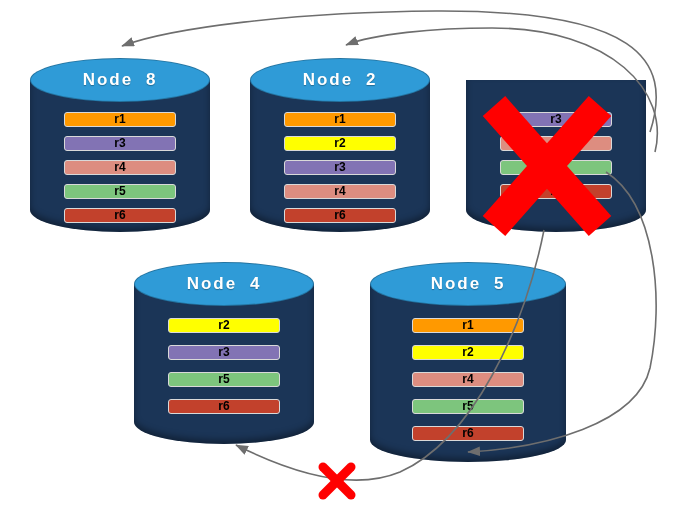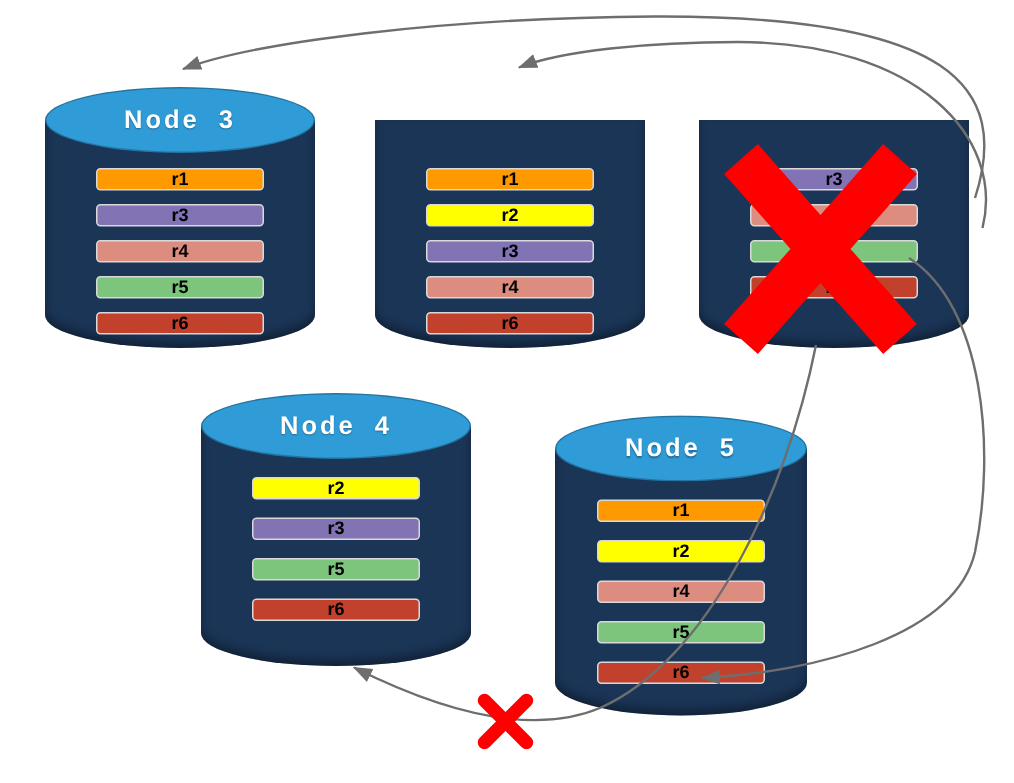--- a/index.html
+++ b/index.html
@@ -72,40 +72,43 @@
     <path class="arrow-path" d="M650,132 C674,58 634,10 436,11 C294,12 170,28 122,46" fill="none" stroke-width="1.6" marker-end="url(#arr)" stroke="#6E6E6E"></path>
     <path class="arrow-path" d="M655,152 C670,92 612,28 492,28 C432,28 374,34 346,45" fill="none" stroke-width="1.6" marker-end="url(#arr)" stroke="#6E6E6E"></path>
     <path class="arrow-path" d="M606,172 C656,204 664,300 650,368 C637,424 544,448 468,452" fill="none" stroke-width="1.6" marker-end="url(#arr)" stroke="#6E6E6E"></path>
     <path class="arrow-path" d="M544,230 C524,330 472,440 400,472 C352,492 290,472 236,445" fill="none" stroke-width="1.6" marker-end="url(#arr)" stroke="#6E6E6E"></path>
   </svg>
 
   <div id="nodes-layer">
       <div class="cylinder" style="left: 30px; top: 58px; width: 180px; height: 174px;">
         <div class="cyl-body" style="background: rgb(27, 53, 87);"></div>
         <div class="cyl-top" style="background: rgb(47, 155, 215);">
-          <span class="cyl-title">Node 3</span>
+          <span class="cyl-title">Node 8</span>
         </div>
         <div class="record" style="top: 54px; background: rgb(255, 153, 0);">
           <span>r1</span>
         </div>
         <div class="record" style="top: 78px; background: rgb(130, 115, 180);">
           <span>r3</span>
         </div>
         <div class="record" style="top: 102px; background: rgb(221, 141, 128);">
           <span>r4</span>
         </div>
         <div class="record" style="top: 126px; background: rgb(125, 197, 125);">
           <span>r5</span>
         </div>
         <div class="record" style="top: 150px; background: rgb(194, 65, 44);">
           <span>r6</span>
         </div>
       </div>
       <div class="cylinder" style="left: 250px; top: 58px; width: 180px; height: 174px;">
         <div class="cyl-body" style="background: rgb(27, 53, 87);"></div>
+        <div class="cyl-top" style="background: rgb(47, 155, 215);">
+          <span class="cyl-title">Node 2</span>
+        </div>
         <div class="record" style="top: 54px; background: rgb(255, 153, 0);">
           <span>r1</span>
         </div>
         <div class="record" style="top: 78px; background: rgb(255, 255, 0);">
           <span>r2</span>
         </div>
         <div class="record" style="top: 102px; background: rgb(130, 115, 180);">
           <span>r3</span>
         </div>
         <div class="record" style="top: 126px; background: rgb(221, 141, 128);">
@@ -141,21 +144,21 @@
         <div class="record" style="top: 83px; background: rgb(130, 115, 180);">
           <span>r3</span>
         </div>
         <div class="record" style="top: 110px; background: rgb(125, 197, 125);">
           <span>r5</span>
         </div>
         <div class="record" style="top: 137px; background: rgb(194, 65, 44);">
           <span>r6</span>
         </div>
       </div>
-      <div class="cylinder" style="left: 370px; top: 277px; width: 168px; height: 200px;">
+      <div class="cylinder" style="left: 370px; top: 262px; width: 196px; height: 200px;">
         <div class="cyl-body" style="background: rgb(27, 53, 87);"></div>
         <div class="cyl-top" style="background: rgb(47, 155, 215);">
           <span class="cyl-title">Node 5</span>
         </div>
         <div class="record" style="top: 56px; background: rgb(255, 153, 0);">
           <span>r1</span>
         </div>
         <div class="record" style="top: 83px; background: rgb(255, 255, 0);">
           <span>r2</span>
         </div>

